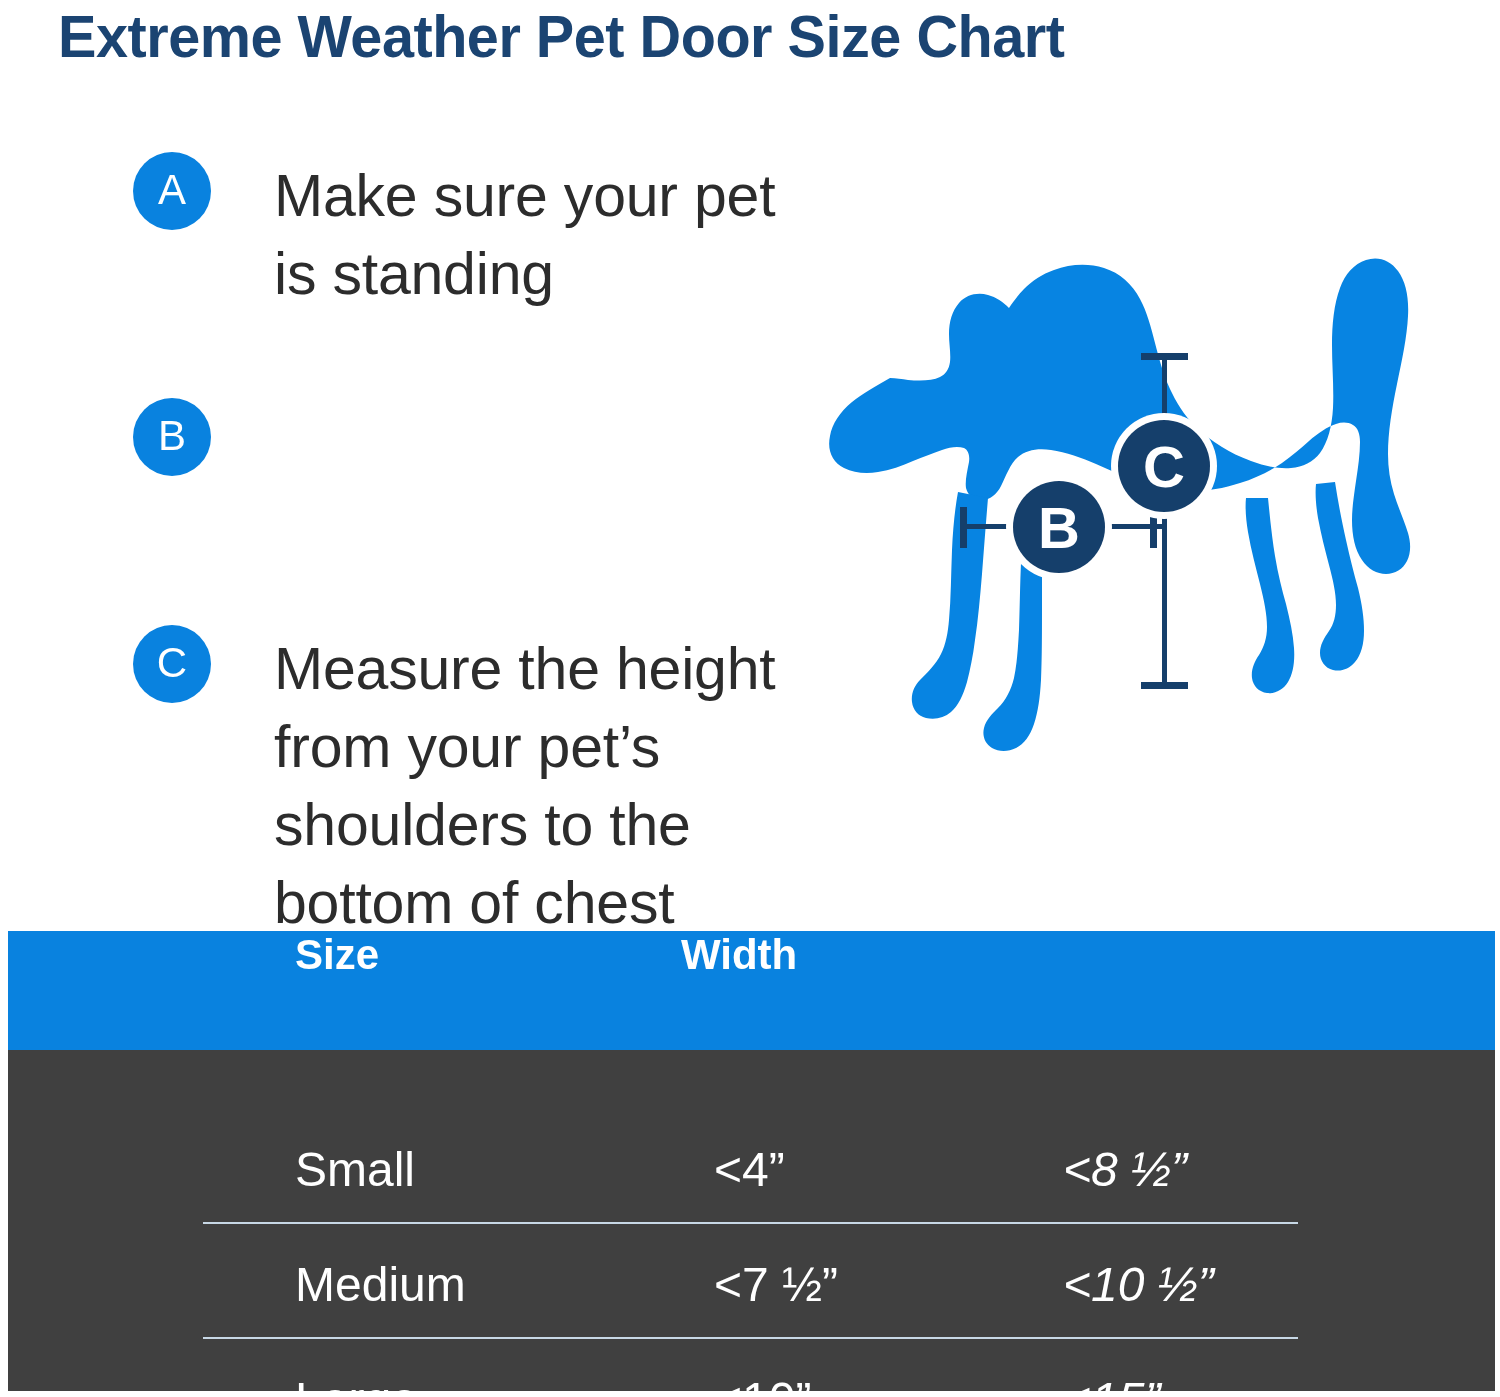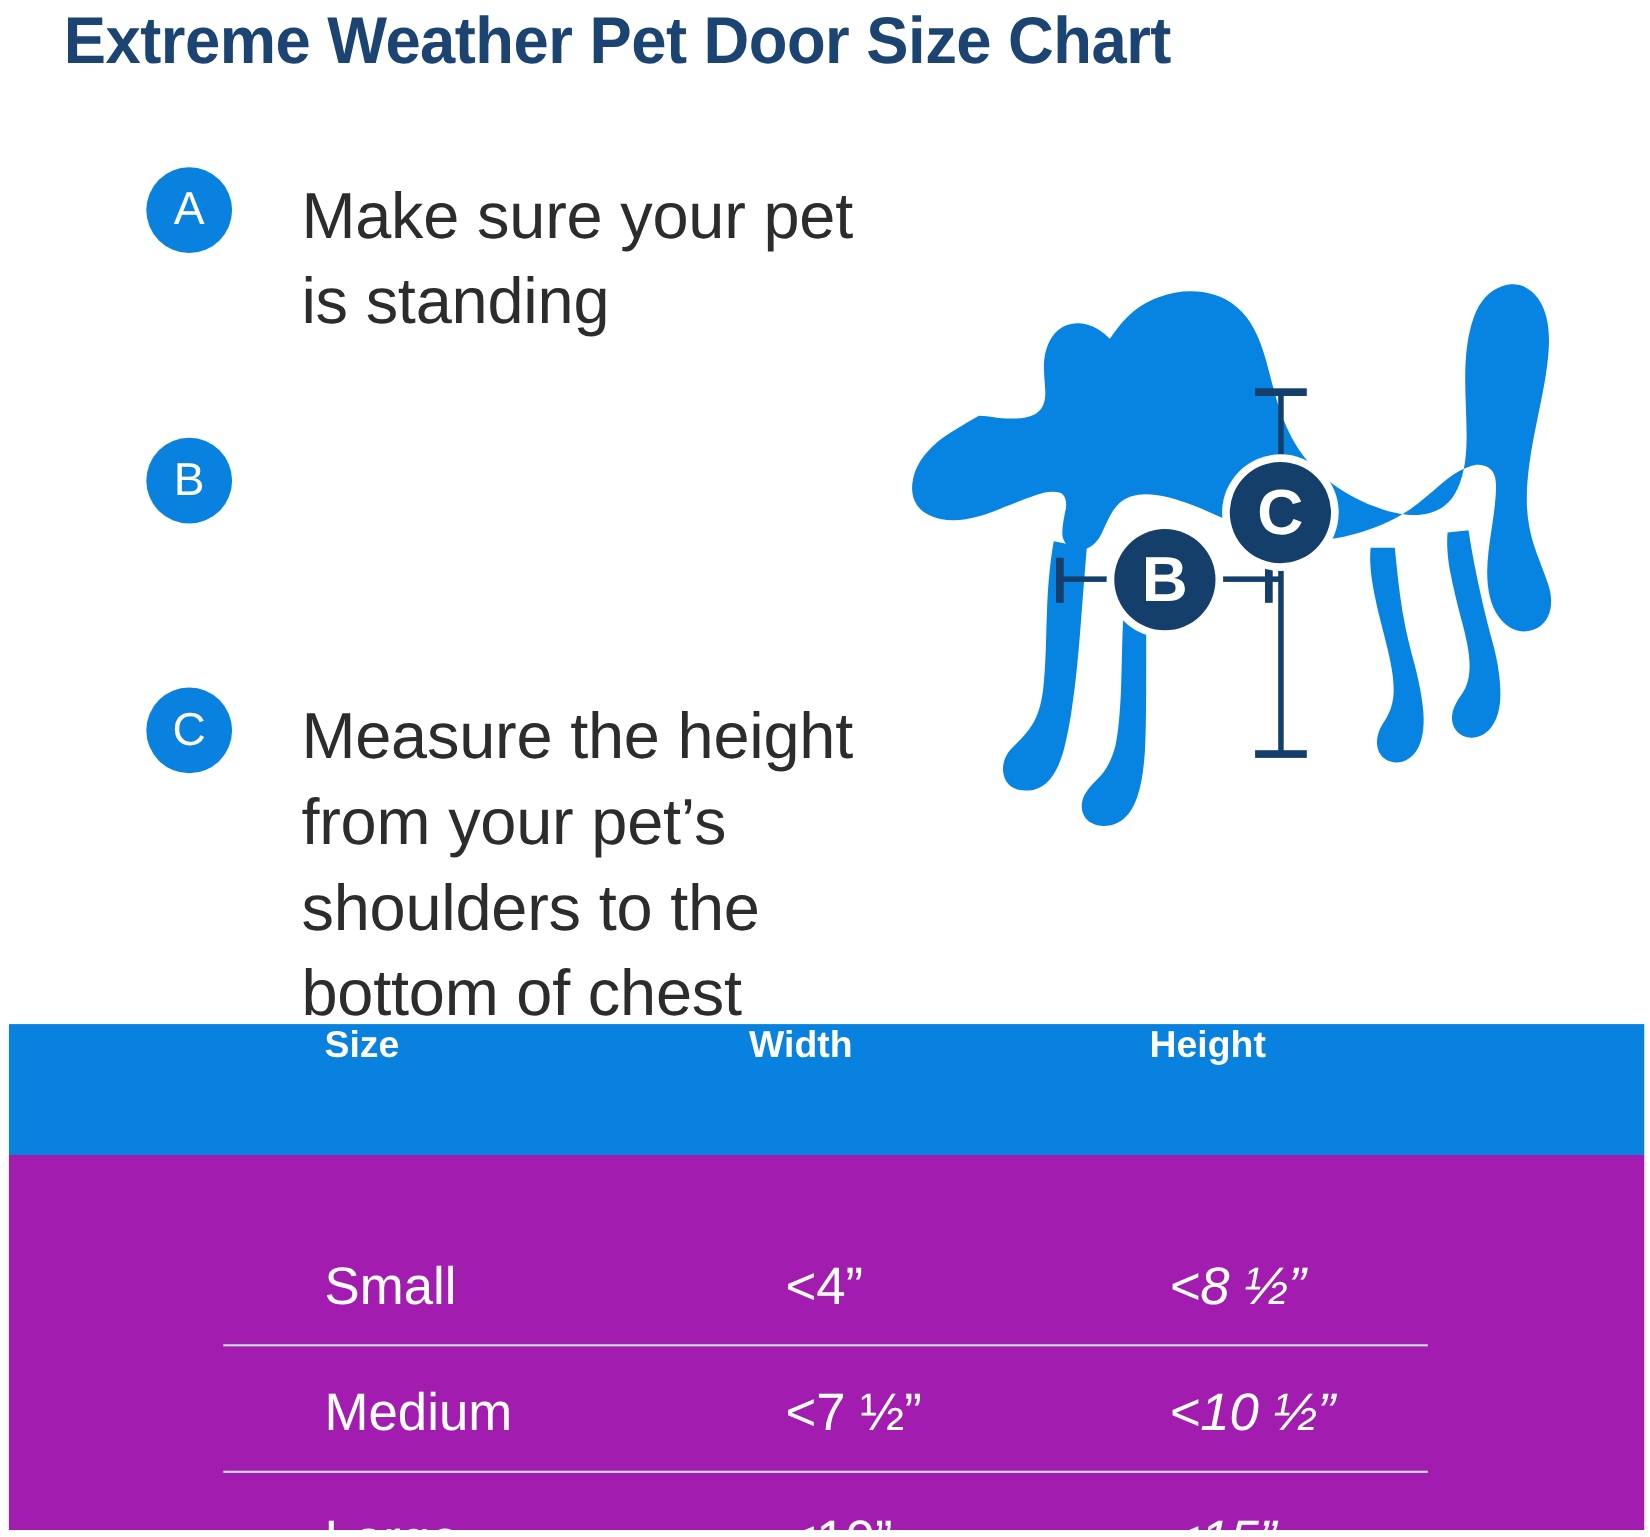--- a/index.html
+++ b/index.html
@@ -92,32 +92,32 @@
     width: 1487px;
     height: 460px;
     overflow: hidden;
   }
   .table-head {
     height: 119px;
     background: #0982df;
     position: relative;
   }
   .table-body {
-    background: #a21caf;
+    background: #404040;
     height: 341px;
     position: relative;
   }
   .cell {
     position: absolute;
     color: #ffffff;
     white-space: nowrap;
     font-family: "Liberation Sans Narrow", "Liberation Sans", sans-serif;
   }
   .th {
-    font-size: 34px;
+    font-size: 42px;
     font-weight: bold;
     letter-spacing: 0px;
   }
   .td {
     font-size: 48px;
     font-weight: 400;
     letter-spacing: 0px;
   }
   .col-size   { left: 287px; }
   .col-width  { left: 657px; margin-left: 16px; }
@@ -323,21 +323,20 @@
     </g>
 
   </svg>
 </div>
 
 <div class="size-table">
 
   <div class="table-head">
     <div class="cell th col-size">Size</div>
     <div class="cell th col-width">Width</div>
-    <div class="cell th col-height">Height</div>
   </div>
 
   <div class="table-body">
 
     <div class="cell td col-size   row-1">Small</div>
     <div class="cell td col-width  row-1">&lt;4”</div>
     <div class="cell td col-height row-1">&lt;8 ½”</div>
 
     <div class="row-divider div-1"></div>
 

